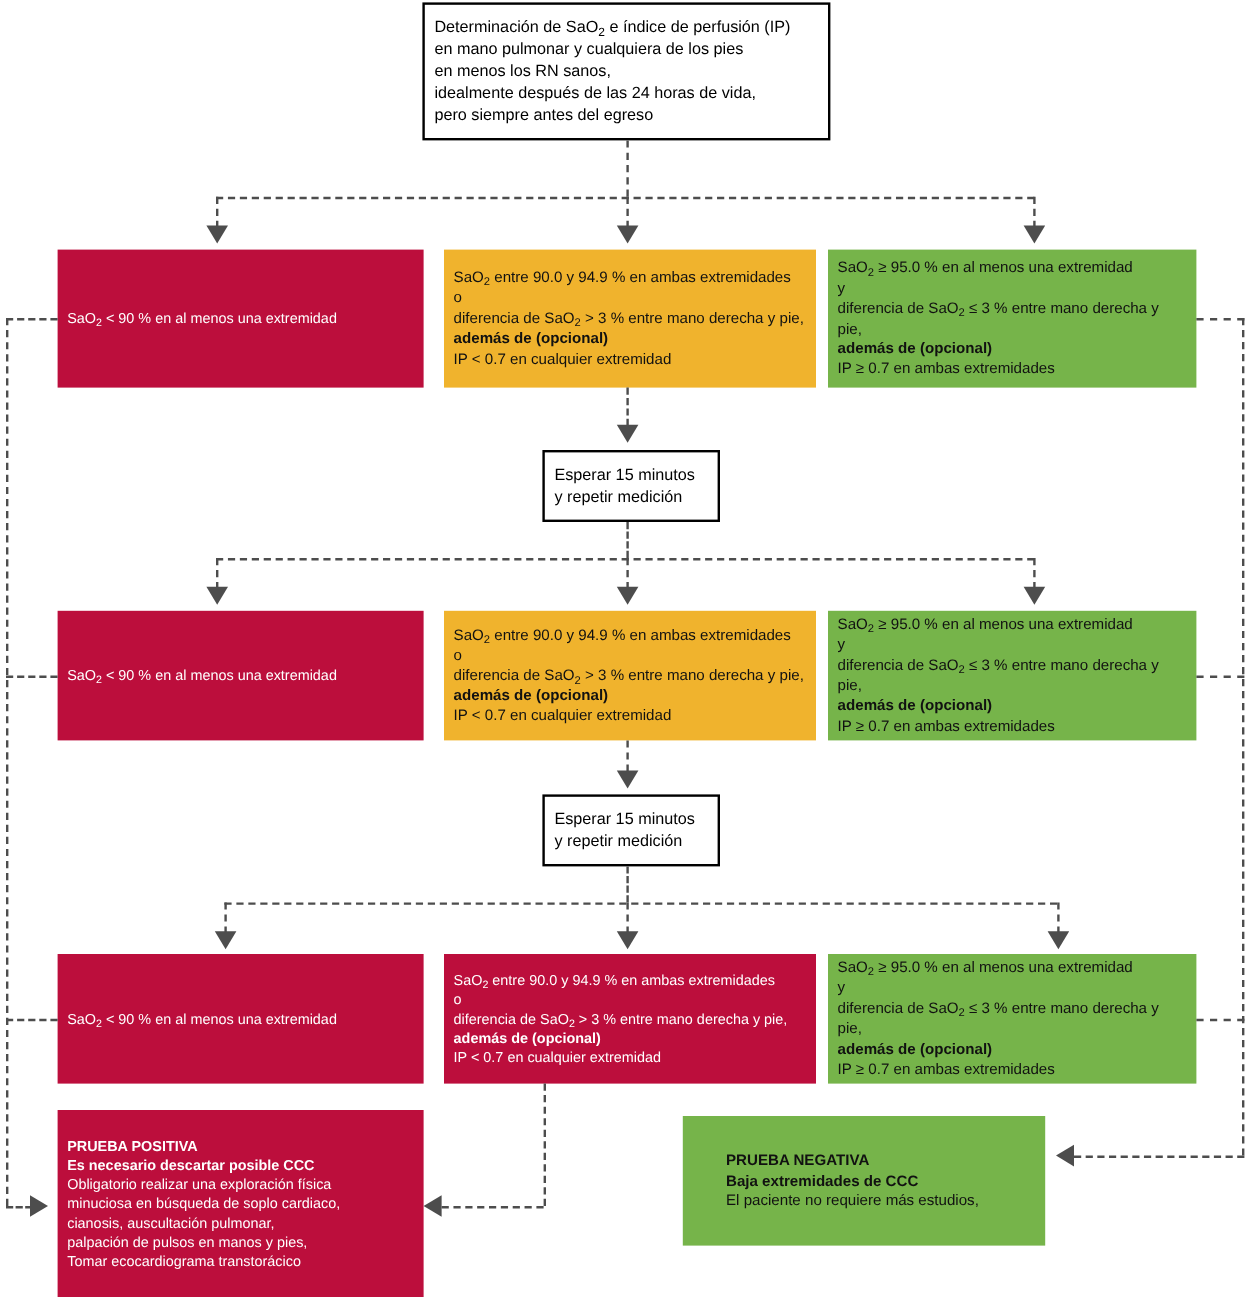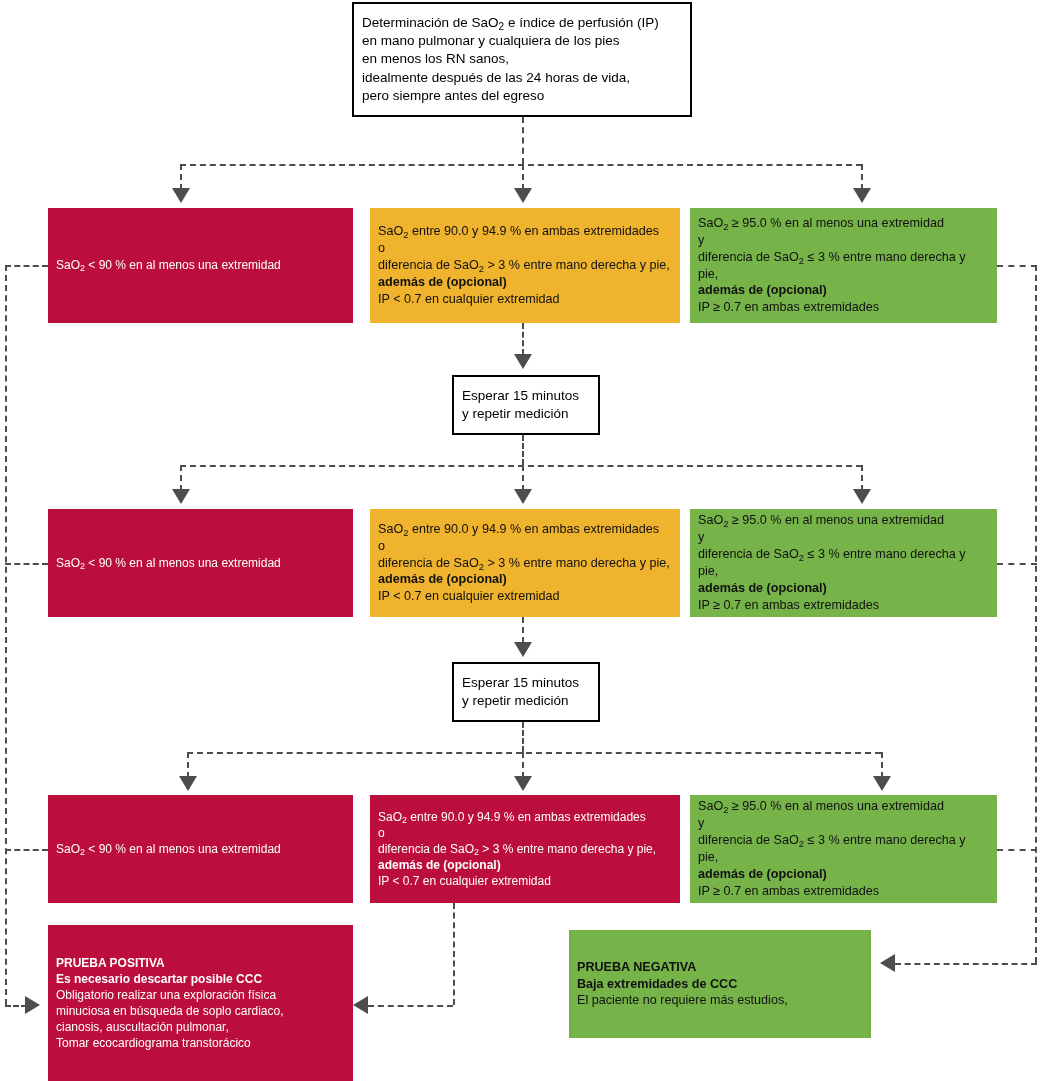--- a/index.html
+++ b/index.html
@@ -245,25 +245,26 @@
   <div class="hline" style="left:895px; top:963px; width:142px;"></div>
   <div class="arrow-left" style="left:880px; top:954px;"></div>
 
   <div class="node node-red" style="left:48px; top:925px; width:305px; height:156px;">
     <div class="txt">
       <div><b>PRUEBA POSITIVA</b></div>
       <div><b>Es necesario descartar posible CCC</b></div>
       <div>Obligatorio realizar una exploración física</div>
       <div>minuciosa en búsqueda de soplo cardiaco,</div>
       <div>cianosis, auscultación pulmonar,</div>
+      <div>palpación de pulsos en manos y pies,</div>
       <div>Tomar ecocardiograma transtorácico</div>
     </div>
   </div>
 
-  <div class="node node-green" style="left:569px; top:930px; width:302px; height:108px;">
+  <div class="node node-green" style="left:569px; top:930px; width:302px; height:108px;padding-left:28px;">
     <div class="txt">
       <div><b>PRUEBA NEGATIVA</b></div>
       <div><b>Baja extremidades de CCC</b></div>
       <div>El paciente no requiere más estudios,</div>
     </div>
   </div>
 
 </div>
 
 </body></html>

